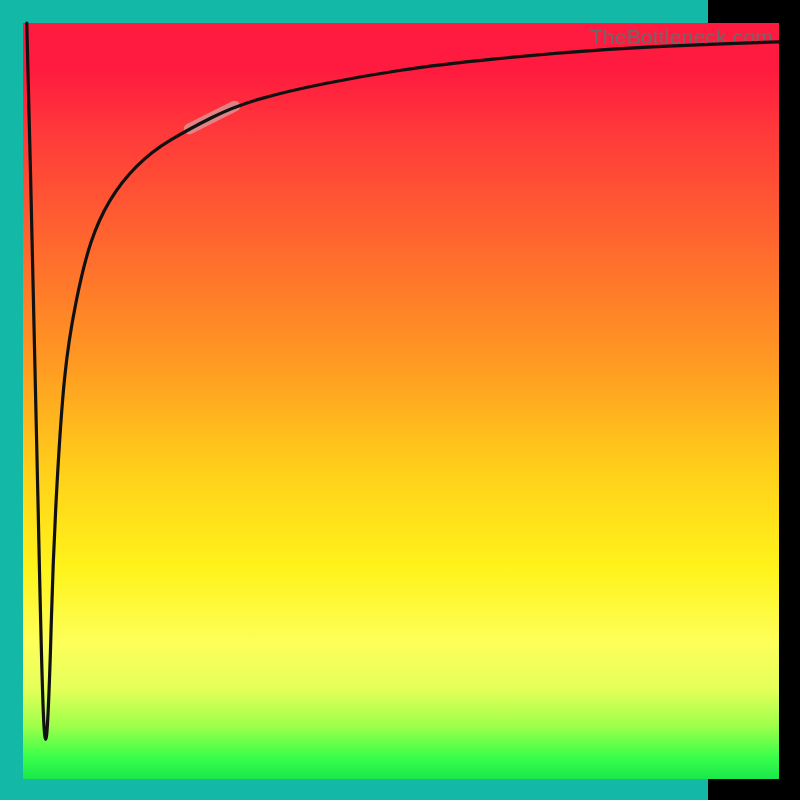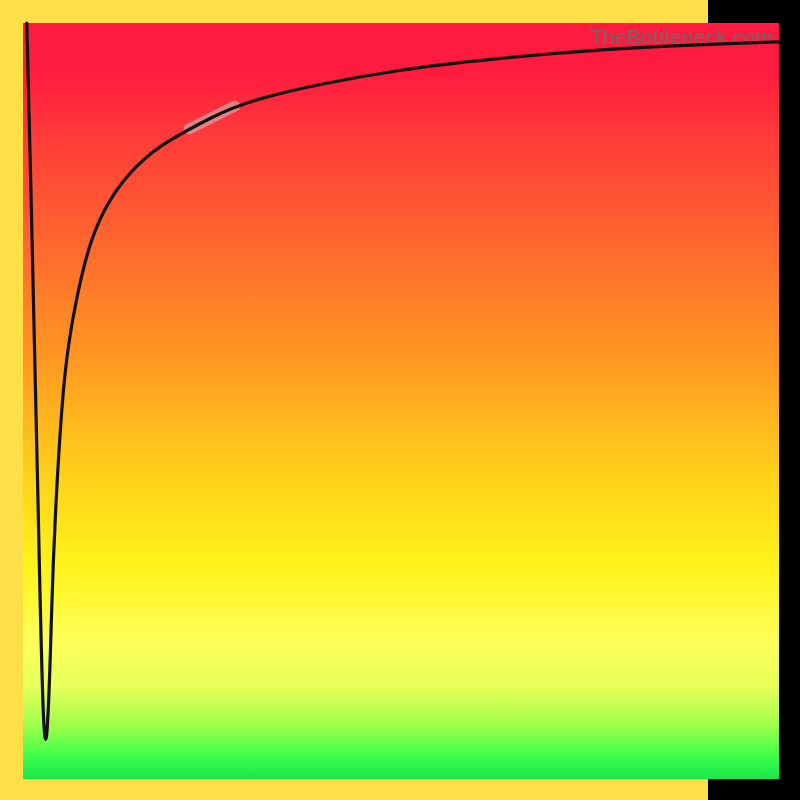--- a/index.html
+++ b/index.html
@@ -8,21 +8,21 @@
     width: 800px;
     height: 800px;
     background: #000;
     font-family: Arial, Helvetica, sans-serif;
     overflow: hidden;
   }
   .frame {
     position: relative;
     width: 708px;
     height: 800px;
-    background: #fde047;
+    background: #14b8a6;
   }
   .plot {
     position: absolute;
     left: 23px;
     top: 23px;
     width: 756px;
     height: 756px;
     
     background: linear-gradient(to bottom,
       #ff1a3f 0%,

